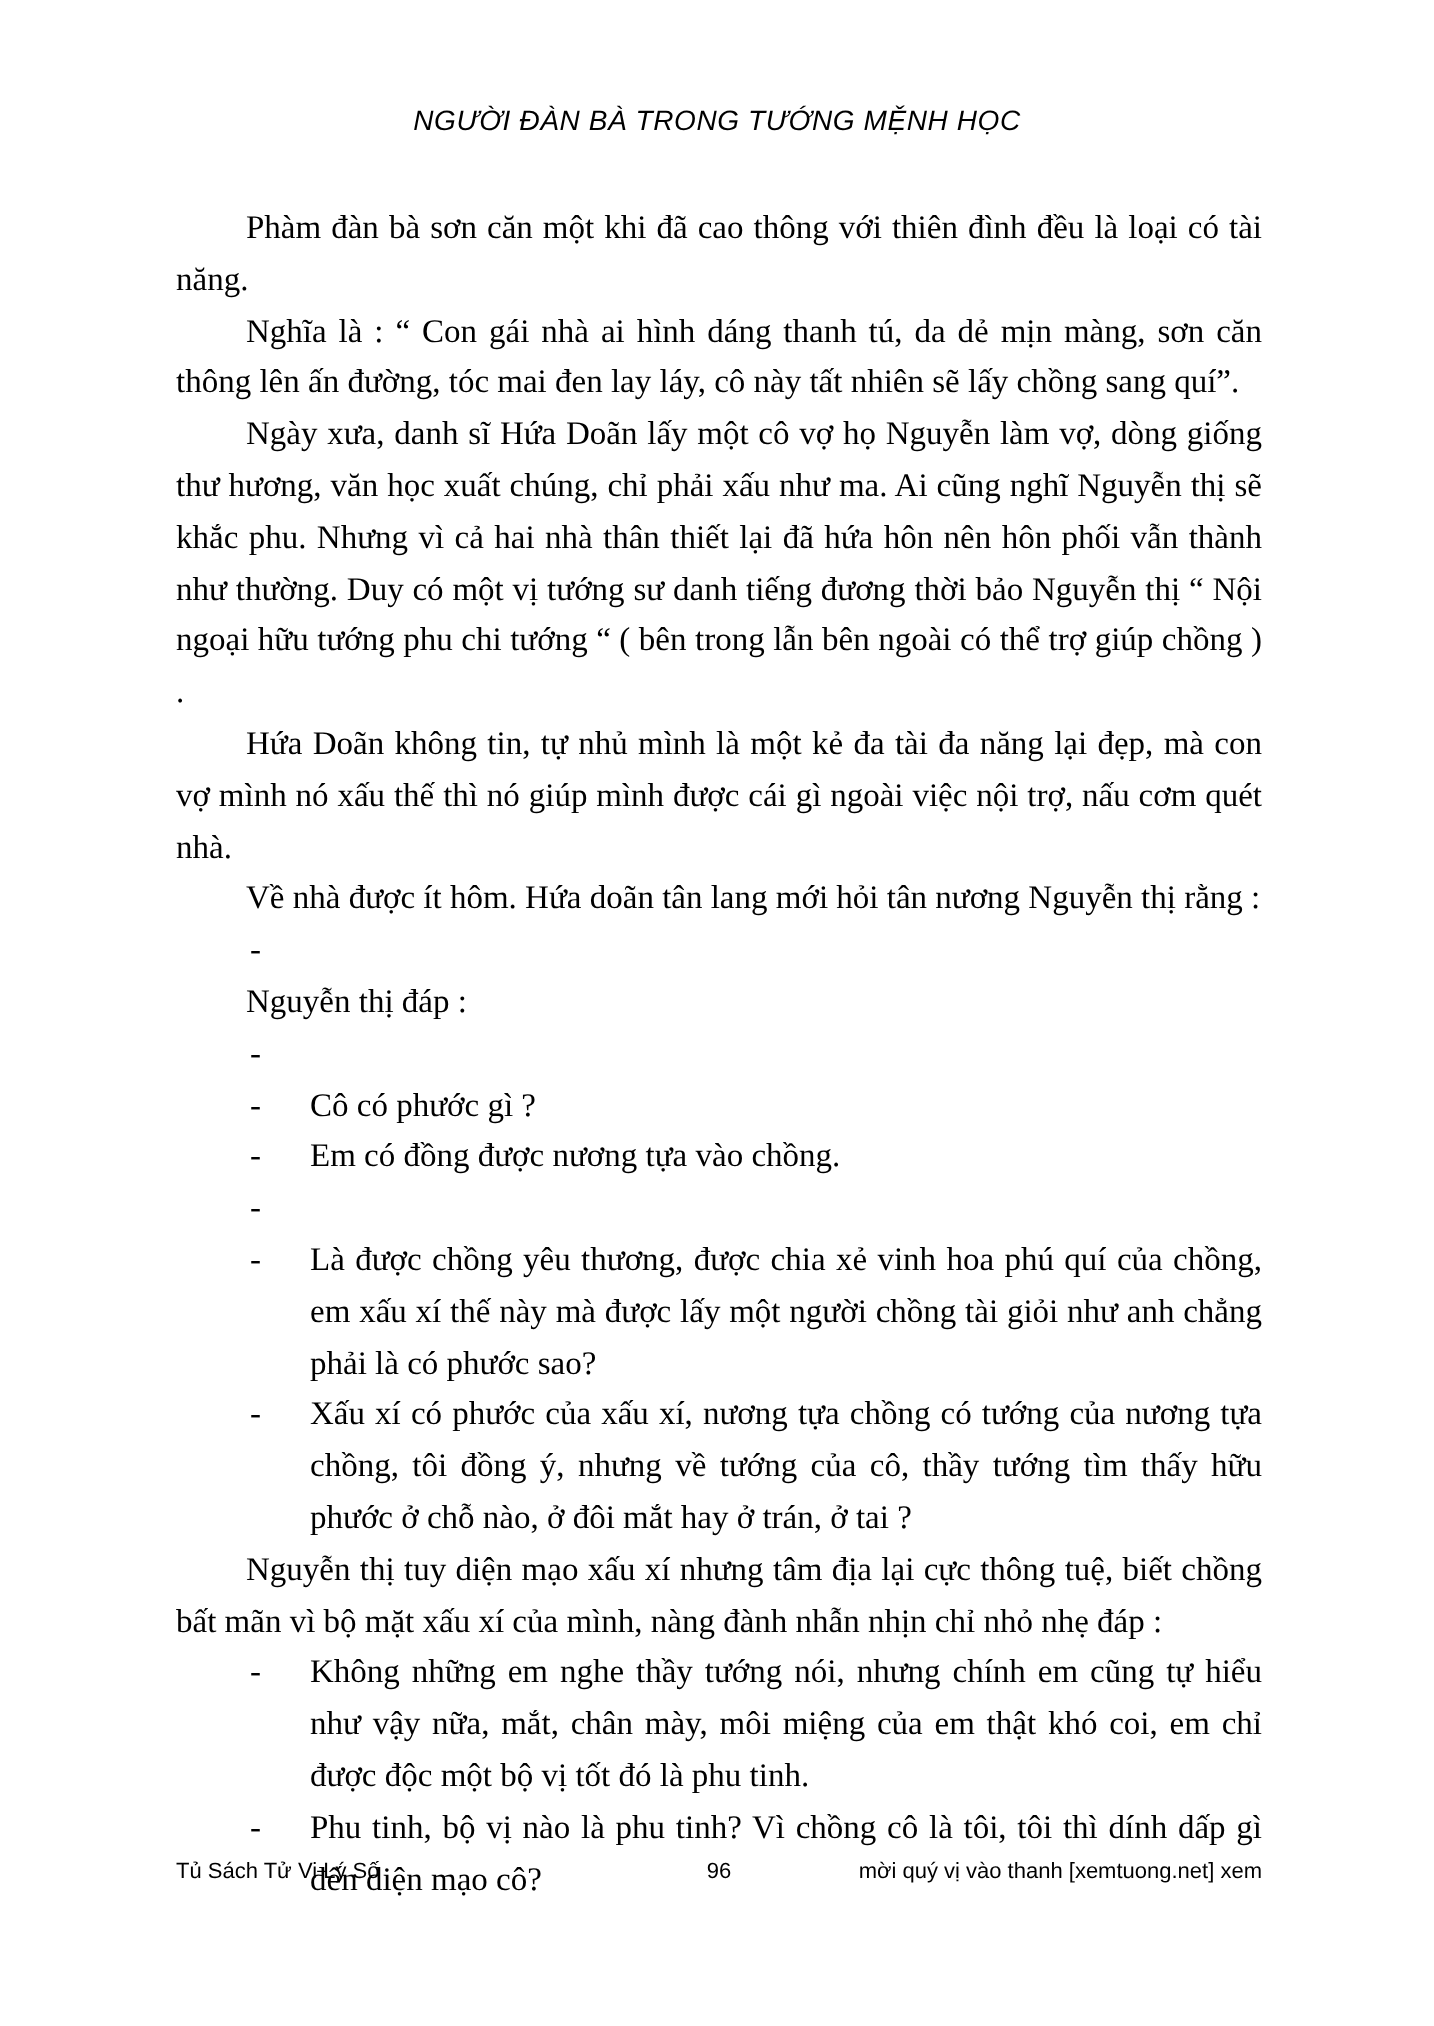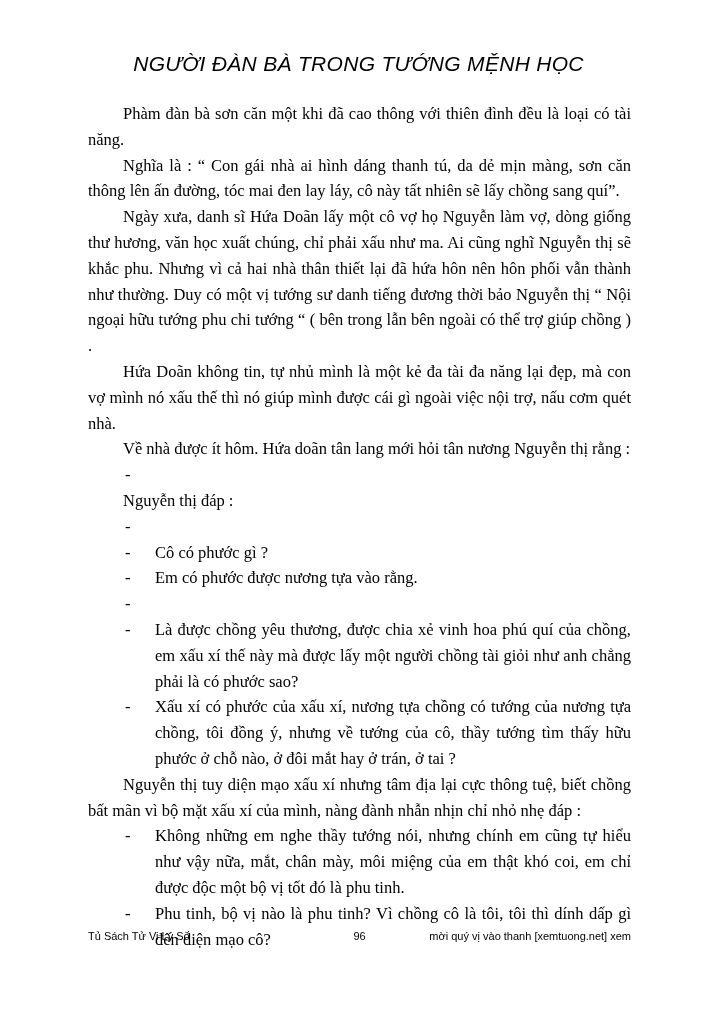--- a/index.html
+++ b/index.html
@@ -15,21 +15,21 @@
     color: #000000;
     overflow: hidden;
   }
   .doc-title {
     margin: 0;
     padding-top: 52px;
     text-align: center;
     font-family: "Liberation Sans", sans-serif;
     font-style: italic;
     font-weight: normal;
-    font-size: 21px;
+    font-size: 14px;
     letter-spacing: 0.3px;
   }
   .doc-body {
     position: absolute;
     left: 88px;
     top: 101px;
     width: 543px;
     font-family: "Liberation Serif", "DejaVu Serif", serif;
     font-size: 16.5px;
     line-height: 25.8px;
@@ -87,21 +87,21 @@
 
     <div class="dlg">
       <span class="dlg-dash">-</span>
     </div>
     <div class="dlg">
       <span class="dlg-dash">-</span>
       <span class="dlg-text">Cô có phước gì ?</span>
     </div>
     <div class="dlg">
       <span class="dlg-dash">-</span>
-      <span class="dlg-text">Em có phước được nương tựa vào rằng.</span>
+      <span class="dlg-text">Em có đồng được nương tựa vào chồng.</span>
     </div>
     <div class="dlg">
       <span class="dlg-dash">-</span>
     </div>
     <div class="dlg">
       <span class="dlg-dash">-</span>
       <span class="dlg-text">Là được chồng yêu thương, được chia xẻ vinh hoa phú quí của chồng, em xấu xí thế này mà được lấy một người chồng tài giỏi như anh chẳng phải là có phước sao?</span>
     </div>
     <div class="dlg">
       <span class="dlg-dash">-</span>

